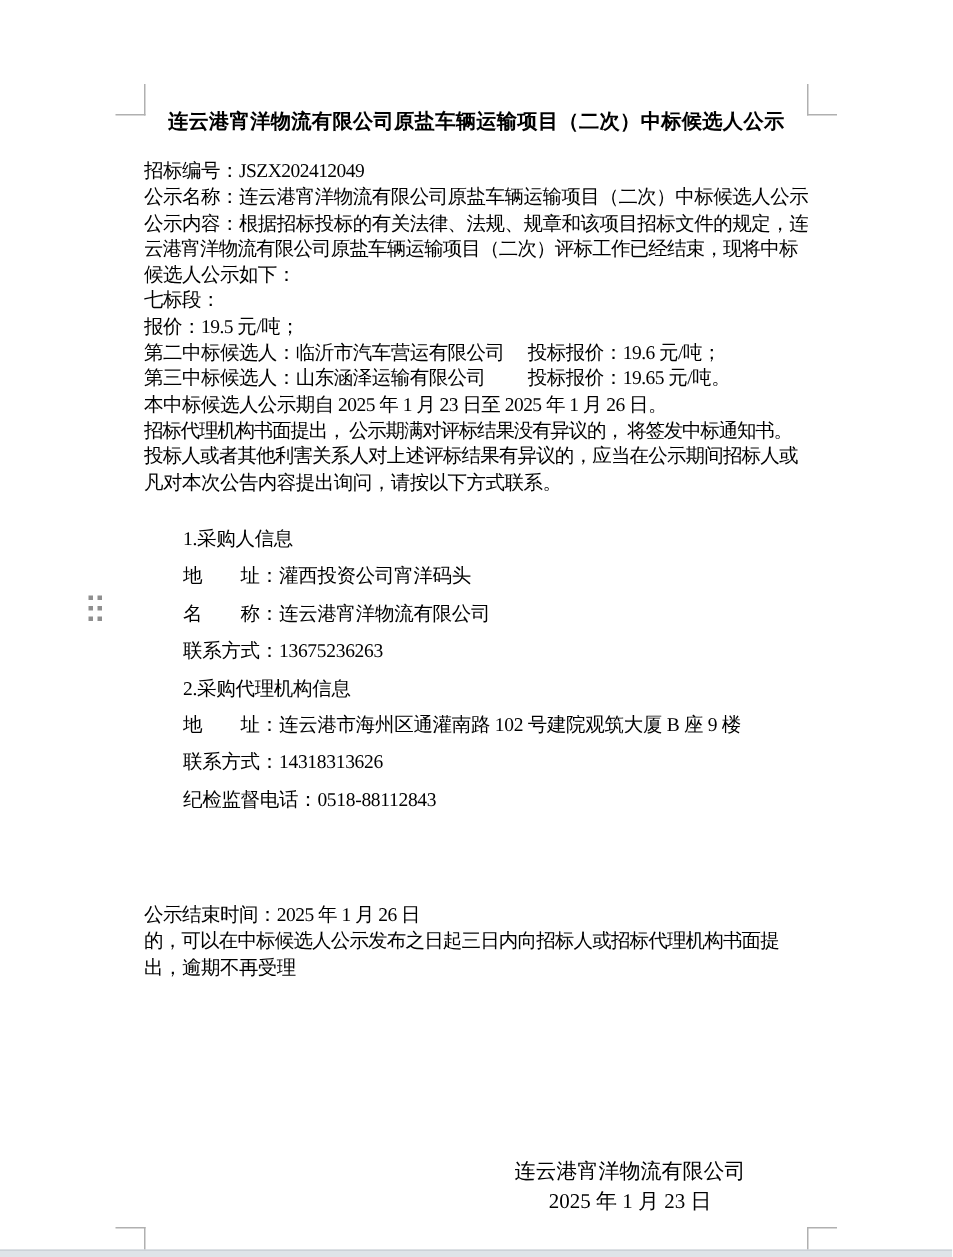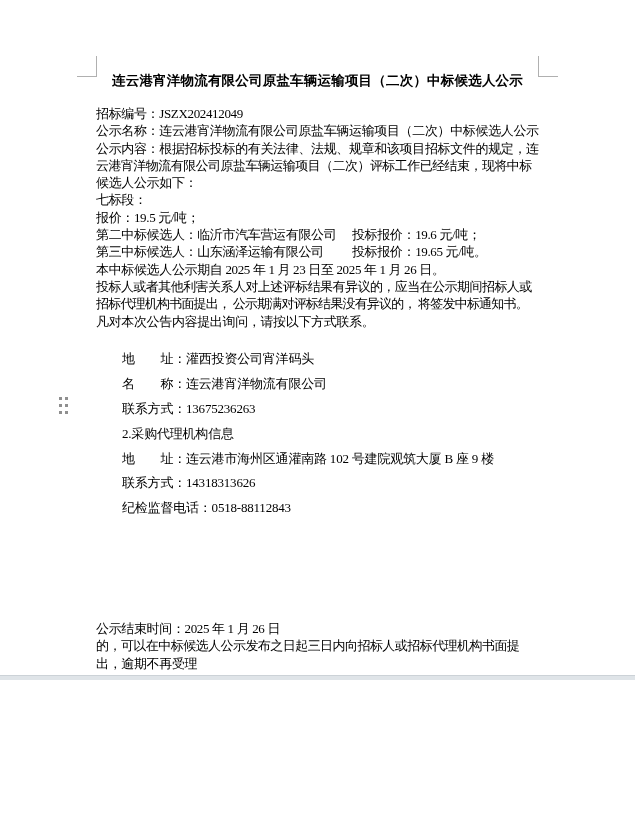--- a/index.html
+++ b/index.html
@@ -1,29 +1,29 @@
 <!DOCTYPE html>
 <html><head>
 <meta charset="utf-8">
 <style>
   html,body{margin:0;padding:0;background:#fff;}
-  .page{position:relative;width:635px;height:680px;background:#ffffff;overflow:hidden;
+  .page{position:relative;width:635px;height:838px;background:#ffffff;overflow:hidden;
         font-family:"Liberation Serif","DejaVu Serif",serif;color:#000;}
   
   .title{position:absolute;top:72px;left:96px;width:443px;text-align:center;
          font-weight:700;font-size:13.5px;letter-spacing:0.2px;white-space:pre;}
   .main{position:absolute;top:105px;left:96px;width:465px;}
-  .closing{position:absolute;top:620px;left:96px;width:465px;}
+  .closing{position:absolute;top:601px;left:96px;width:465px;}
   .ln{height:17.3px;line-height:17.3px;white-space:pre;font-size:13px;letter-spacing:-0.35px;}
   .ln .lbl{font-weight:400;}
   .tight{letter-spacing:-0.8px;}
   .tight-sm{letter-spacing:-0.55px;}
   .contact{position:absolute;top:347px;left:122px;width:435px;}
   .cln{height:24.9px;line-height:24.9px;white-space:pre;font-size:13px;letter-spacing:-0.2px;}
-  .sig{position:absolute;top:772px;left:315px;width:210px;text-align:left;font-size:10px;}
+  .sig{position:absolute;top:772px;left:315px;width:210px;text-align:center;font-size:14px;}
   .sig .sln{height:20px;line-height:20px;white-space:pre;}
   
   .mark{position:absolute;width:19px;height:20px;border:0 solid #b0b0b0;}
   .mark.tl{left:77px;top:56px;border-right-width:1px;border-bottom-width:1px;}
   .mark.tr{left:538px;top:56px;border-left-width:1px;border-bottom-width:1px;}
   .mark.bl{left:77px;top:818px;height:19px;border-right-width:1px;border-top-width:1px;}
   .mark.br{left:538px;top:818px;height:19px;border-left-width:1px;border-top-width:1px;}
   
   .dot{position:absolute;width:3px;height:3px;background:#8f8f8f;}
   
@@ -55,26 +55,27 @@
     <div class="ln"><span class="lbl">招标编号：</span><span>JSZX202412049</span></div>
     <div class="ln"><span class="lbl">公示名称：</span><span>连云港宵洋物流有限公司原盐车辆运输项目（二次）中标候选人公示</span></div>
     <div class="ln"><span class="lbl">公示内容：</span><span>根据招标投标的有关法律、法规、规章和该项目招标文件的规定，连</span></div>
     <div class="ln tight-sm">云港宵洋物流有限公司原盐车辆运输项目（二次）评标工作已经结束，现将中标</div>
     <div class="ln">候选人公示如下：</div>
     <div class="ln">七标段：</div>
     <div class="ln">报价：19.5 元/吨；</div>
     <div class="ln">第二中标候选人：临沂市汽车营运有限公司　 投标报价：19.6 元/吨；</div>
     <div class="ln">第三中标候选人：山东涵泽运输有限公司　　 投标报价：19.65 元/吨。</div>
     <div class="ln">本中标候选人公示期自 2025 年 1 月 23 日至 2025 年 1 月 26 日。</div>
+    <div class="ln tight">招标代理机构书面提出， 公示期满对评标结果没有异议的， 将签发中标通知书。</div>
     <div class="ln tight-sm">投标人或者其他利害关系人对上述评标结果有异议的，应当在公示期间招标人或</div>
-    <div class="ln tight">招标代理机构书面提出， 公示期满对评标结果没有异议的， 将签发中标通知书。</div>
     <div class="ln">凡对本次公告内容提出询问，请按以下方式联系。</div>
   </div>
 
   <div class="contact">
+    <div class="cln">1.采购人信息</div>
     <div class="cln">地　　址：灌西投资公司宵洋码头</div>
     <div class="cln">名　　称：连云港宵洋物流有限公司</div>
     <div class="cln">联系方式：13675236263</div>
     <div class="cln">2.采购代理机构信息</div>
     <div class="cln">地　　址：连云港市海州区通灌南路 102 号建院观筑大厦 B 座 9 楼</div>
     <div class="cln">联系方式：14318313626</div>
     <div class="cln">纪检监督电话：0518-88112843</div>
   </div>
 
   <div class="closing">

